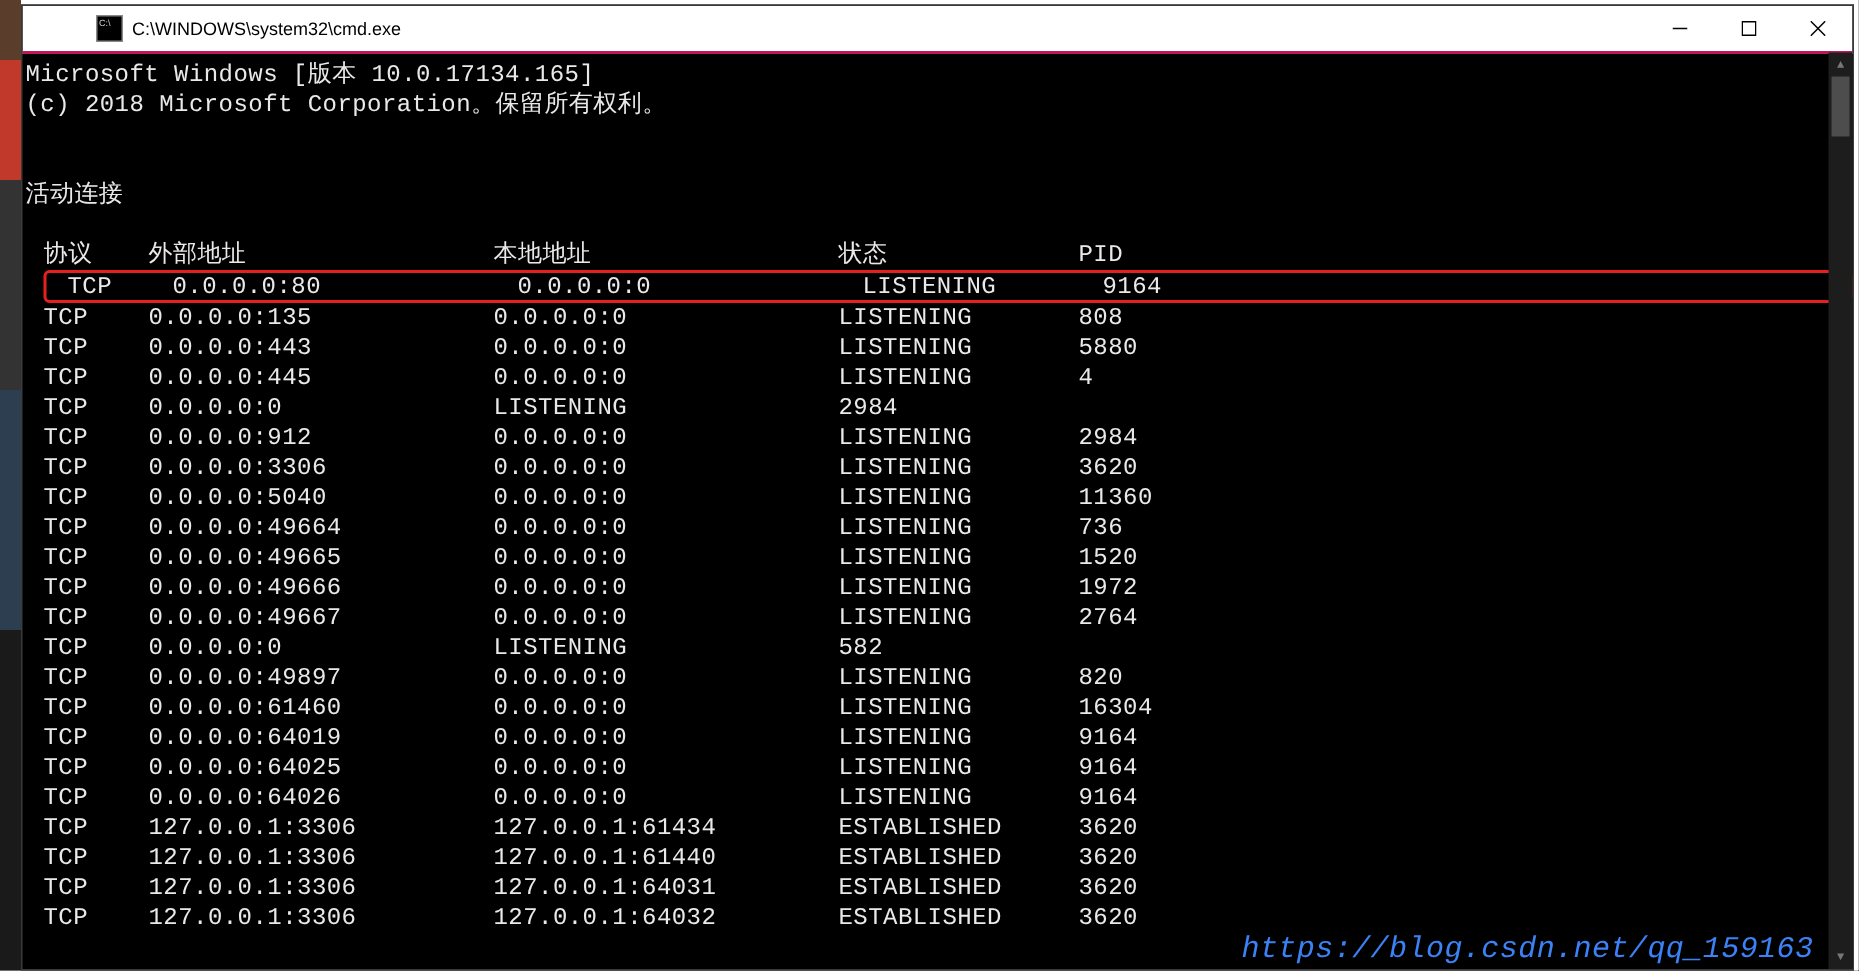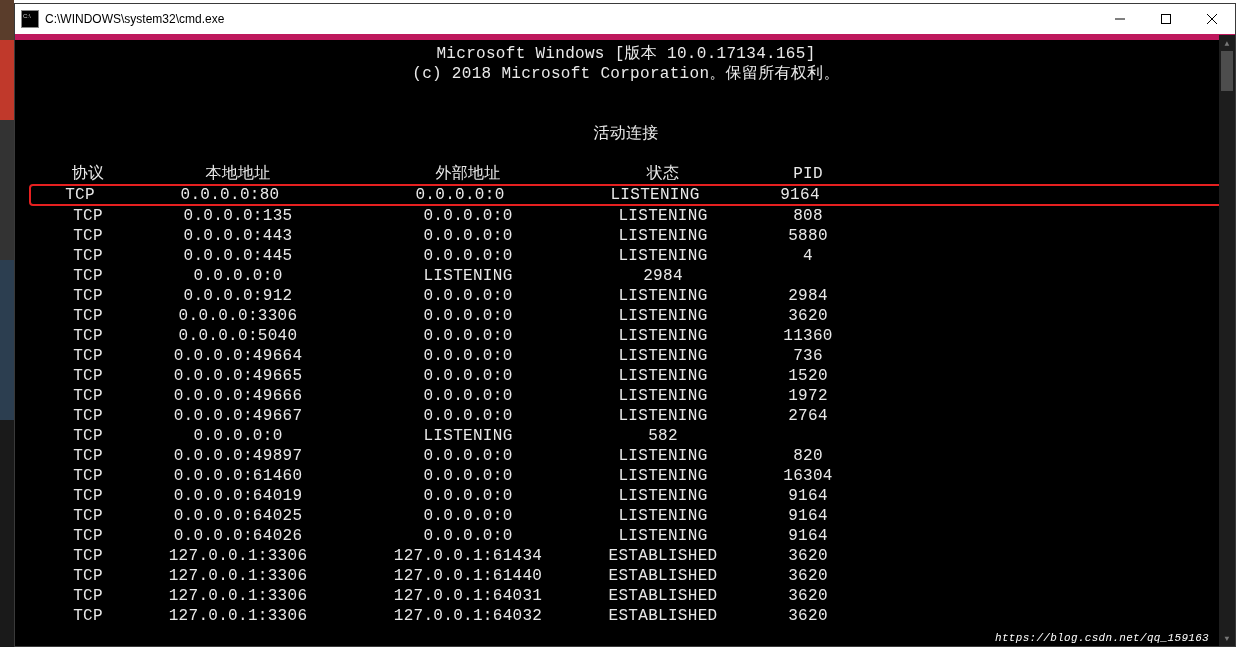--- a/index.html
+++ b/index.html
@@ -24,21 +24,22 @@
   }
   .titlebar {
     height: 30px;
     background: #fff;
     display: flex;
     align-items: center;
     justify-content: space-between;
     font-family: "Segoe UI", Tahoma, sans-serif;
     font-size: 12px;
     color: #000;
-    border-bottom: 6px solid #be185d;
+    border-bottom: 2px solid #be185d;
+    padding-left: 43px;
   }
   .titlebar .left {
     display: flex;
     align-items: center;
     gap: 6px;
     padding-left: 6px;
   }
   .titlebar .icon {
     width: 16px;
     height: 16px;
@@ -68,48 +69,47 @@
   }
   .terminal {
     position: relative;
     padding: 4px 0 0 0;
     font-size: 16px;
     line-height: 20px;
     color: #e9e9e9;
     letter-spacing: 0.3px;
     height: calc(100% - 30px);
     box-sizing: border-box;
-    text-align: center;
   }
   .line { white-space: pre; padding-left: 2px; }
   .table {
     margin-top: 0;
   }
   .thead, .row {
     display: grid;
     grid-template-columns: 70px 230px 230px 160px 130px 1fr;
-    padding-left: 38px;
+    padding-left: 14px;
     white-space: pre;
   }
   .thead span, .row span { height: 20px; }
   .row.highlight {
     border: 2px solid #e62020;
     border-radius: 4px;
     box-sizing: border-box;
     margin-left: 14px;
     padding-left: 14px;
     height: 22px;
     line-height: 18px;
   }
   .watermark {
     position: absolute;
     right: 26px;
     bottom: 4px;
-    color: #ffffff;
-    font-size: 11px;
+    color: #3b82f6;
+    font-size: 20px;
     font-style: italic;
   }
   .scrollbar {
     position: absolute;
     right: 0;
     top: 31px;
     width: 16px;
     bottom: 0;
     background: #1d1d1d;
   }
@@ -175,22 +175,22 @@
     <div class="line">Microsoft Windows [版本 10.0.17134.165]</div>
     <div class="line">(c) 2018 Microsoft Corporation。保留所有权利。</div>
     <div class="line">&nbsp;</div>
     <div class="line">&nbsp;</div>
     <div class="line">活动连接</div>
     <div class="line">&nbsp;</div>
 
     <div class="table">
       <div class="thead">
         <span>协议</span>
+        <span>外部地址</span>
         <span>本地地址</span>
-        <span>外部地址</span>
         <span>状态</span>
         <span>PID</span>
         <span></span>
       </div>
       <div id="rows">
           <div class="row highlight"><span>TCP</span><span>0.0.0.0:80</span><span>0.0.0.0:0</span><span>LISTENING</span><span>9164</span><span></span></div>
           <div class="row"><span>TCP</span><span>0.0.0.0:135</span><span>0.0.0.0:0</span><span>LISTENING</span><span>808</span><span></span></div>
           <div class="row"><span>TCP</span><span>0.0.0.0:443</span><span>0.0.0.0:0</span><span>LISTENING</span><span>5880</span><span></span></div>
           <div class="row"><span>TCP</span><span>0.0.0.0:445</span><span>0.0.0.0:0</span><span>LISTENING</span><span>4</span><span></span></div>
           <div class="row"><span>TCP</span><span>0.0.0.0:0</span><span>LISTENING</span><span>2984</span><span></span></div>

